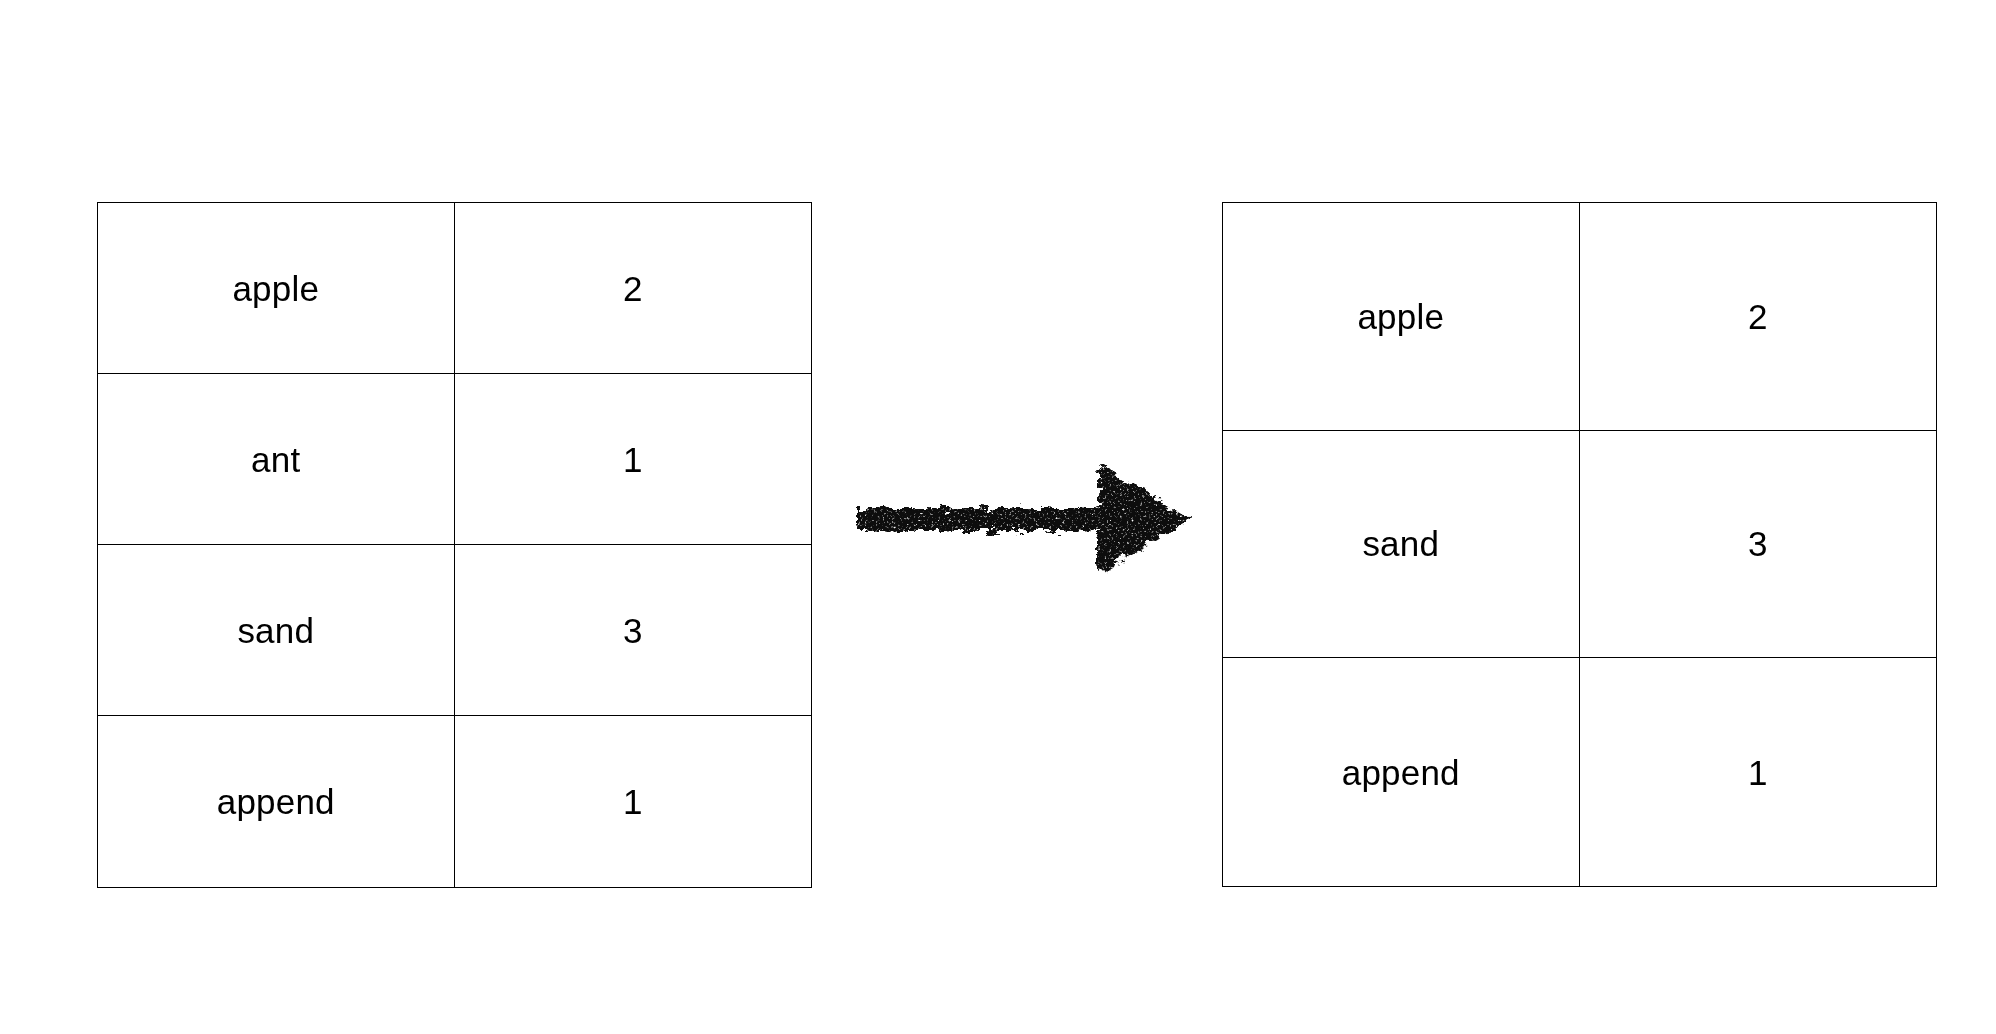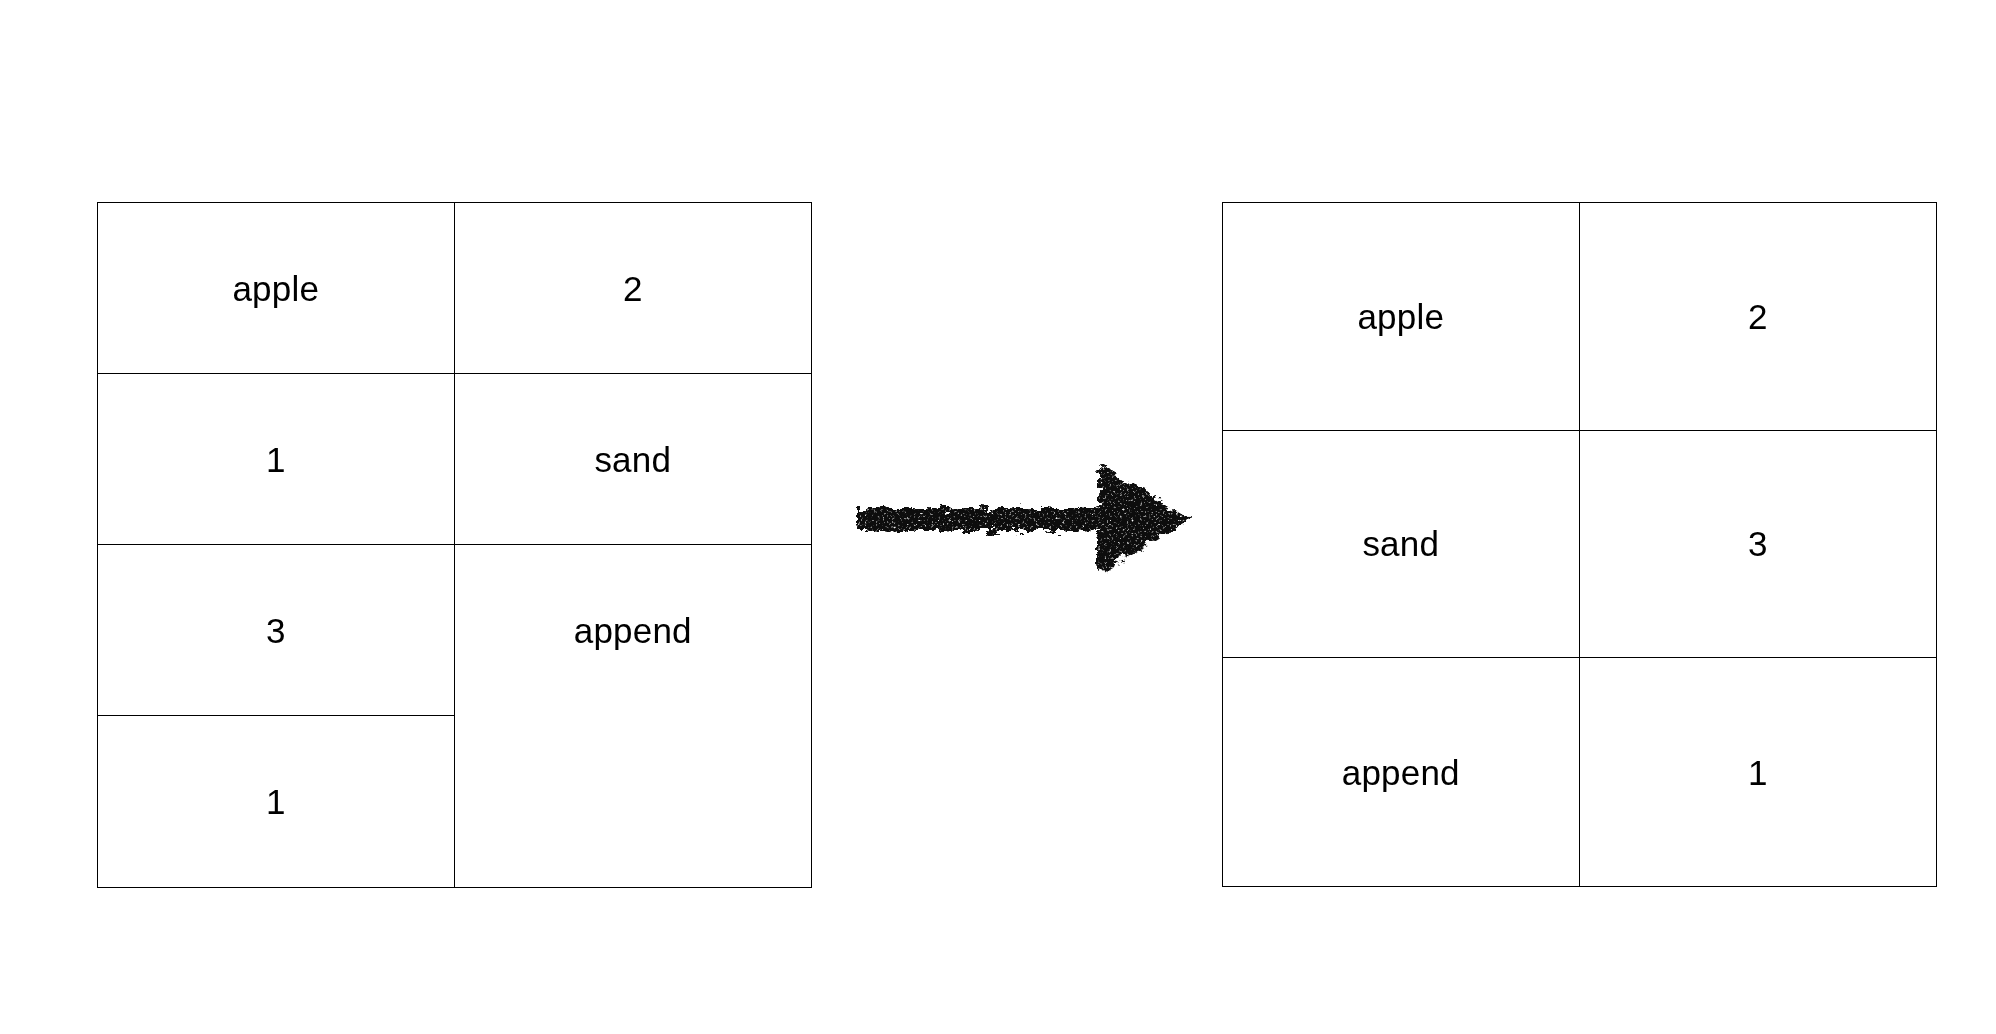--- a/index.html
+++ b/index.html
@@ -56,20 +56,21 @@
   }
 </style>
 </head>
 <body>
 
 <div class="canvas">
 
   <div class="wc-table wc-table-before">
     <div class="cell">apple</div>
     <div class="cell">2</div>
+    <div class="cell">ant</div>
     <div class="cell">1</div>
     <div class="cell">sand</div>
     <div class="cell">3</div>
     <div class="cell">append</div>
     <div class="cell">1</div>
   </div>
 
   <svg class="arrow-svg" width="360" height="160" viewBox="0 0 360 160" xmlns="http://www.w3.org/2000/svg">
     <defs>
       <filter id="rough" x="-25%" y="-25%" width="150%" height="150%">

